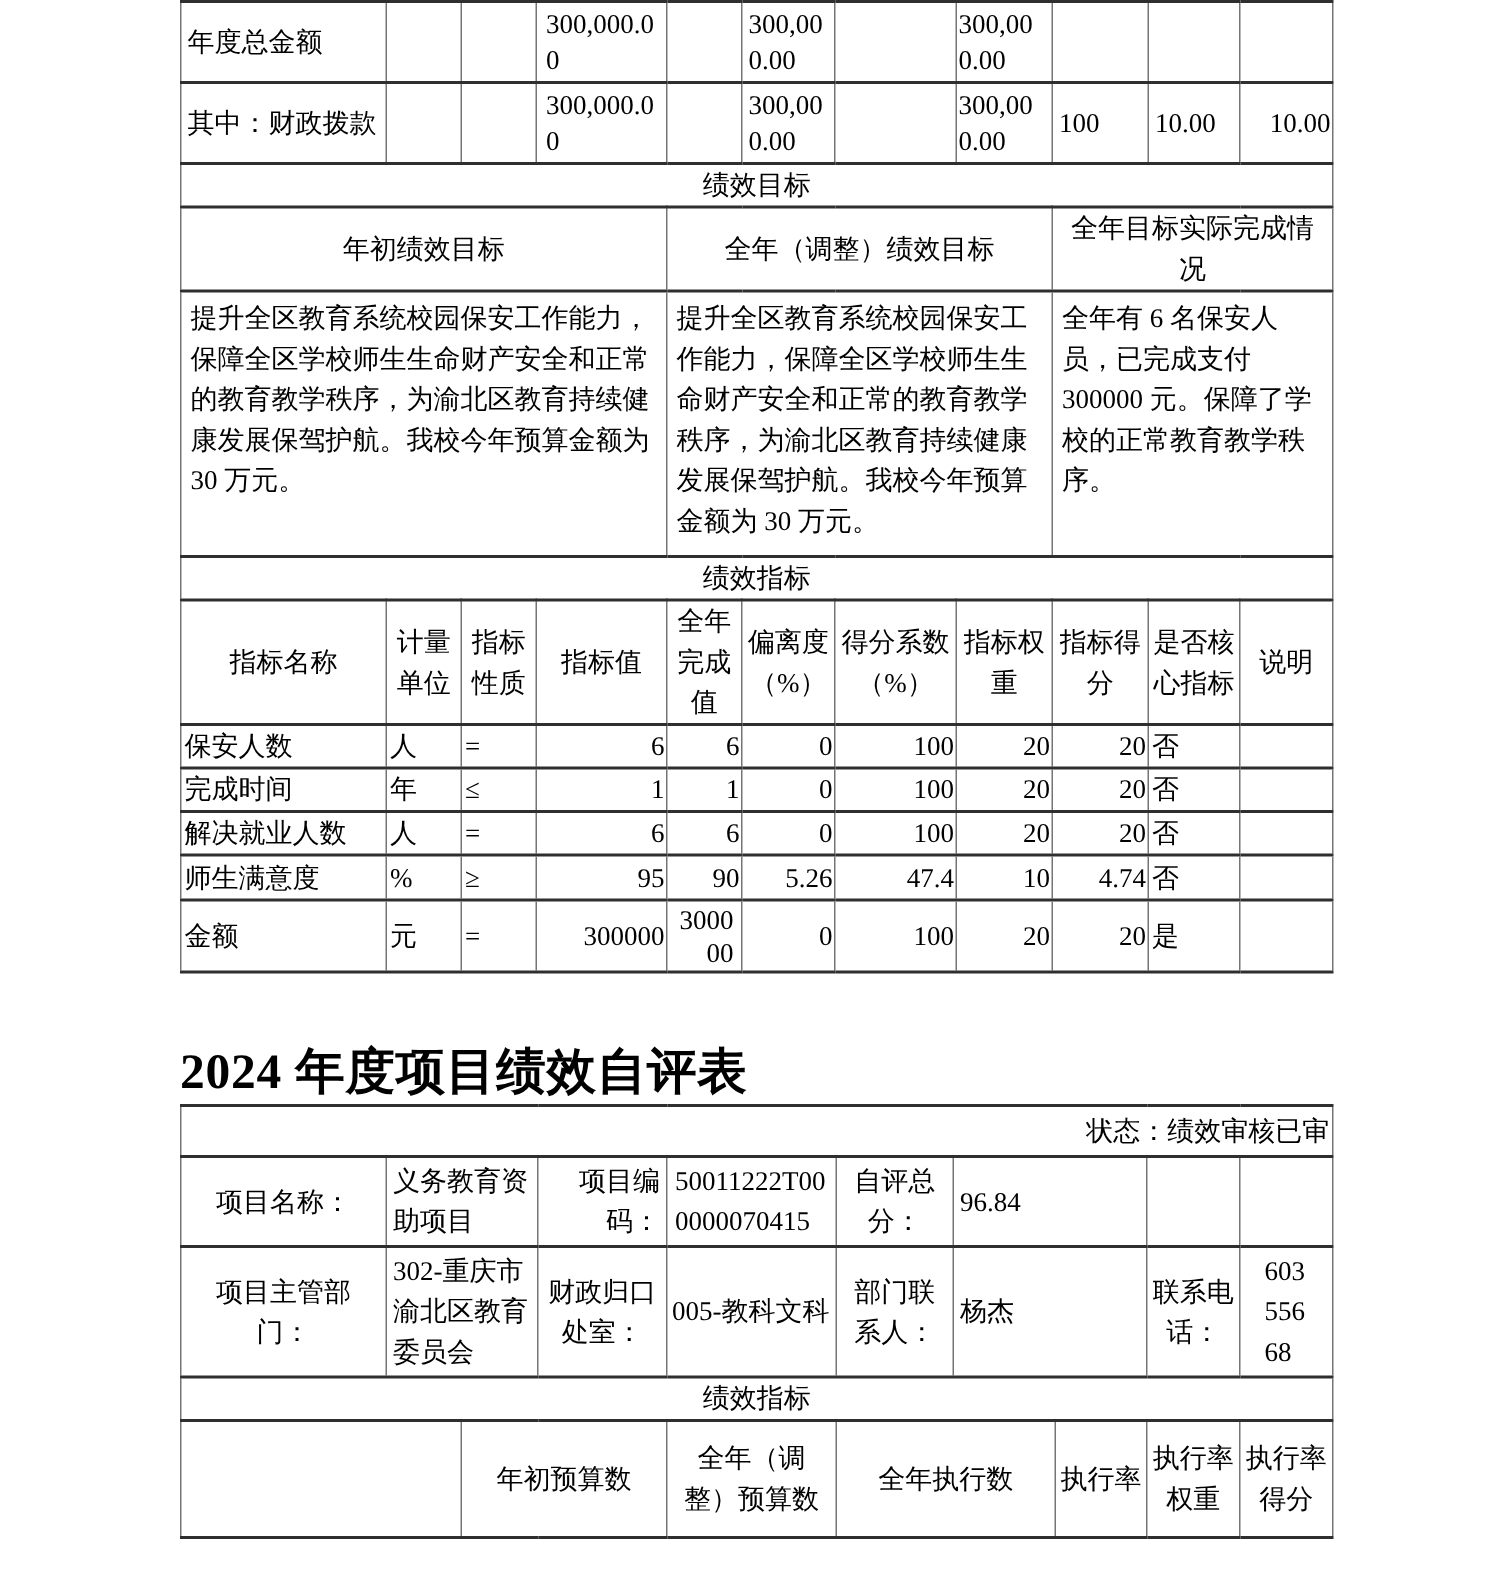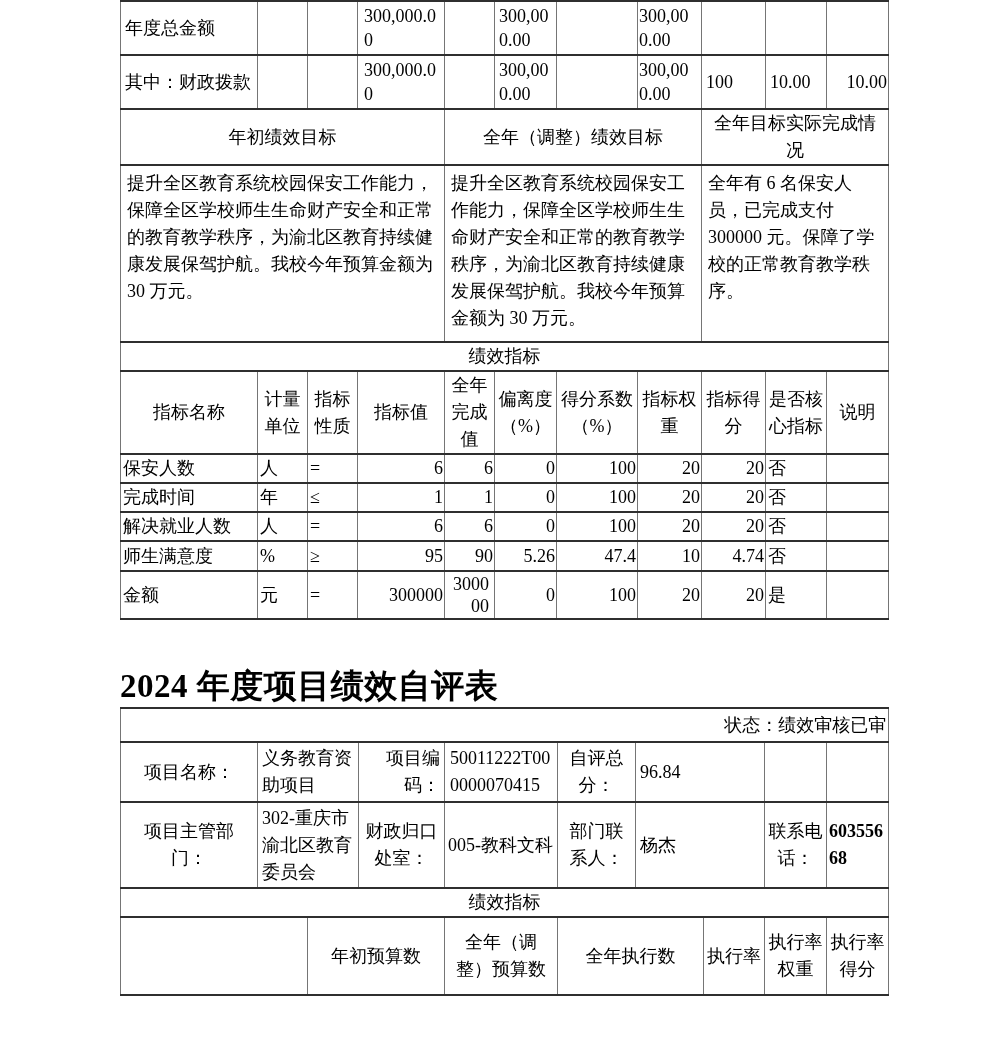--- a/index.html
+++ b/index.html
@@ -19,21 +19,21 @@
   .r{text-align:right;padding:0 1px 0 2px;}
   .lt{padding:0 2px;}
   .fin{line-height:24px;word-break:break-all;}
   .fin4{padding:2px 6px;}
   .fin6{padding:2px 4px;}
   .fin8{padding:2px 1px;}
   .goaltext{vertical-align:top;text-align:left;white-space:pre-line;padding:4px 6px;line-height:27px;}
   .seclabel{text-align:center;}
   .wrapnum{word-break:break-all;text-align:right;padding:1px 5px;line-height:22px;}
   .code{word-break:break-all;padding:2px 5px;line-height:27px;}
-  .phone{word-break:break-all;padding:2px 2px;line-height:27px;font-weight:bold;}
+  .phone{word-break:break-all;padding:2px 16px;line-height:27px;}
   .lbl1{text-align:center;padding:0 18px;}
   .lblr{text-align:right;padding:2px 4px;}
   .lblc{text-align:center;padding:2px 3px;}
   .office{padding:2px 3px;}
   .fhdr{text-align:center;padding:2px 2px;}
   .fhdr-adj{text-align:center;padding:2px 10px;}
   .status{text-align:right;padding:0 2px;margin-left:32px;}
   .doc-title{
     text-align:left;font-weight:bold;font-size:33px;line-height:38px;
     margin-top:47px;margin-bottom:2px;letter-spacing:0.5px;
@@ -80,20 +80,23 @@
       <td class="fin fin4">300,000.00</td>
       <td></td>
       <td class="fin fin6">300,000.00</td>
       <td></td>
       <td class="fin fin8">300,000.00</td>
       <td>100</td>
       <td>10.00</td>
       <td class="r">10.00</td>
     </tr>
 
+    <tr style="height:29px">
+      <td class="seclabel" colspan="11">绩效目标</td>
+    </tr>
     <tr style="height:55px">
       <td class="c" colspan="4">年初绩效目标</td>
       <td class="c" colspan="4">全年（调整）绩效目标</td>
       <td class="c" colspan="3">全年目标实际完成情况</td>
     </tr>
     <tr style="height:177px">
       <td class="goaltext" colspan="4">提升全区教育系统校园保安工作能力，
 保障全区学校师生生命财产安全和正常
 的教育教学秩序，为渝北区教育持续健
 康发展保驾护航。我校今年预算金额为

